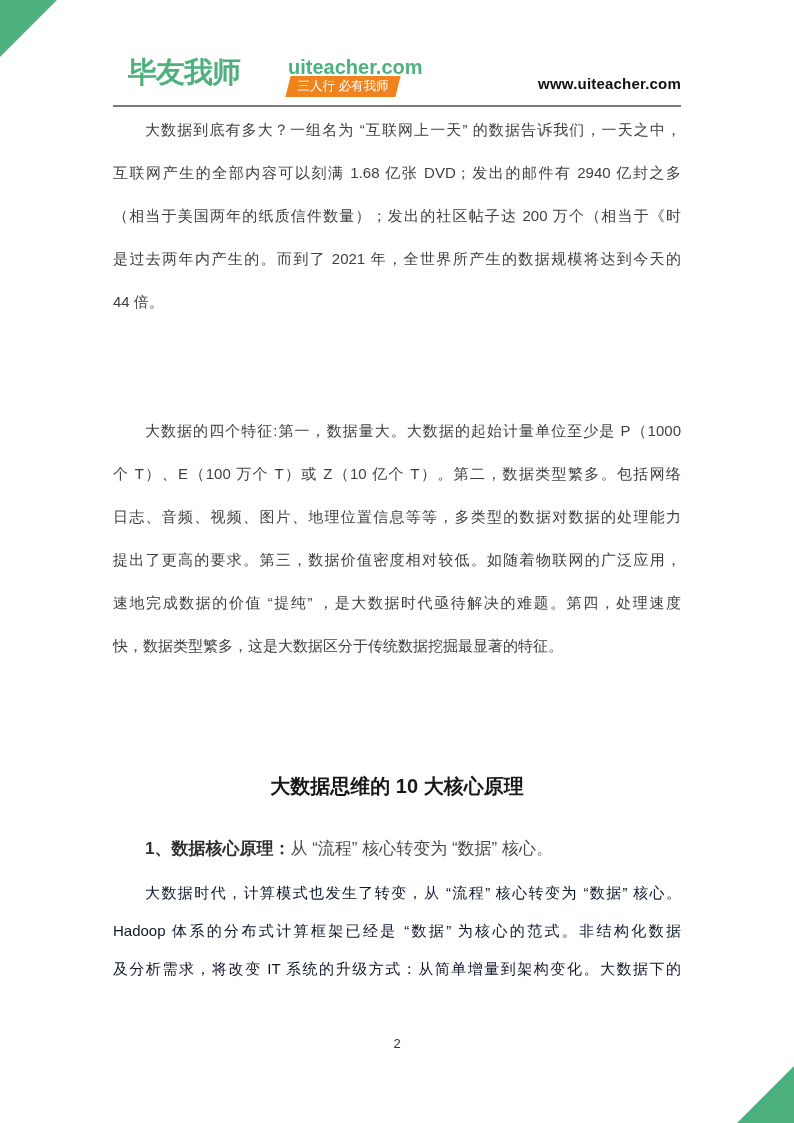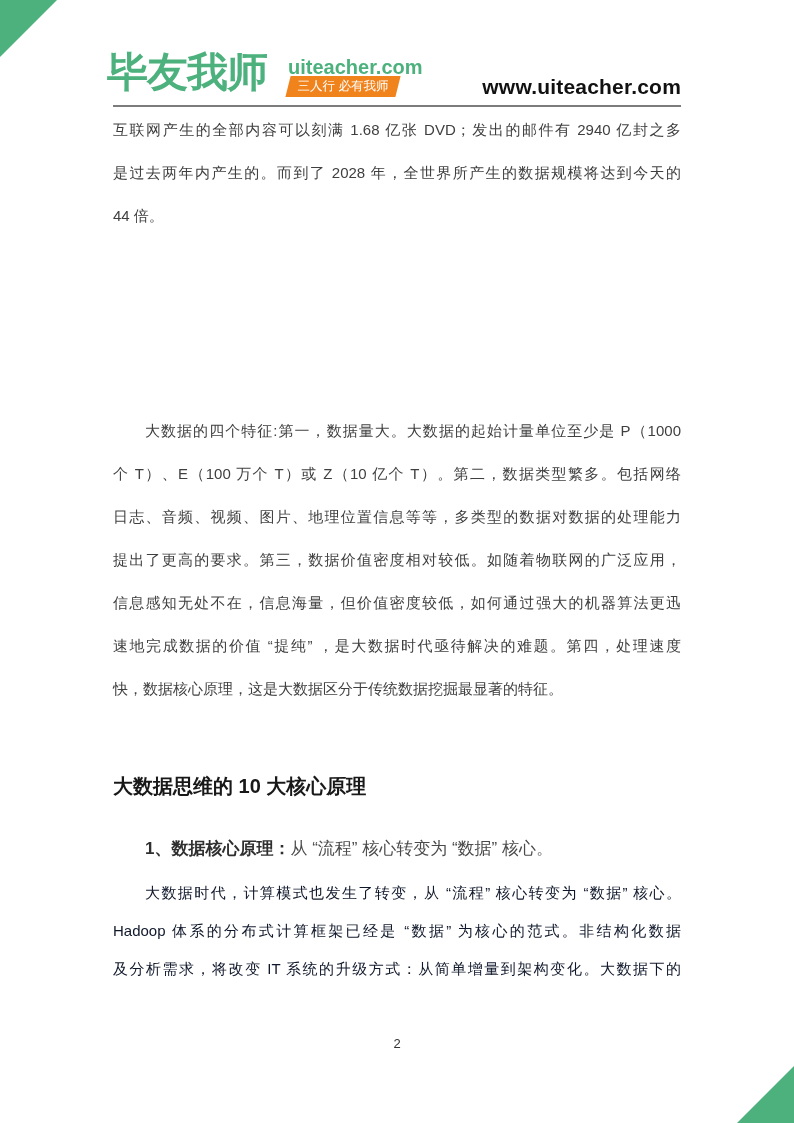--- a/index.html
+++ b/index.html
@@ -7,45 +7,45 @@
     position:relative;width:794px;height:1123px;margin:0 auto;
     background:#ffffff;overflow:hidden;
     font-family:"Liberation Sans","DejaVu Sans",sans-serif;
   }
   
   .tri-tl{position:absolute;top:0;left:0;width:0;height:0;
     border-top:57px solid var(--green);border-right:57px solid transparent;}
   .tri-br{position:absolute;bottom:0;right:0;width:0;height:0;
     border-bottom:57px solid var(--green);border-left:57px solid transparent;}
   
-  .brand{position:absolute;left:107px;top:46px;font-size:41px;font-weight:bold;
+  .brand{position:absolute;left:128px;top:46px;font-size:29px;font-weight:bold;
     color:var(--green);letter-spacing:-1px;line-height:52px;white-space:nowrap;}
   .domain{position:absolute;left:288px;top:56px;font-size:20px;font-weight:600;
     color:var(--green);white-space:nowrap;}
   .badge{position:absolute;left:288px;top:76px;width:110px;height:21px;}
   .badge .bg{position:absolute;inset:0;background:var(--orange);transform:skewX(-14deg);}
   .badge .txt{position:absolute;inset:0;color:#ffffff;font-size:12.5px;line-height:21px;
     text-align:center;white-space:nowrap;}
   .site{position:absolute;left:113px;top:75px;width:568px;text-align:right;
-    font-size:21px;font-weight:bold;color:#111111;letter-spacing:.2px;}
+    font-size:15px;font-weight:bold;color:#111111;letter-spacing:.2px;}
   .rule{position:absolute;left:113px;top:105px;width:568px;height:2px;background:#7c7c7c;}
   
   .para{position:absolute;left:113px;width:568px;color:#3f3f3f;font-size:15px;}
   .p1{top:108px;}
   .p2{top:409px;}
   .p3{top:874px;line-height:38px;color:#0f172a;}
   .tline{line-height:43px;white-space:nowrap;}
   .p3 .tline{line-height:38px;}
   .tline.just{white-space:normal;text-align:justify;text-align-last:justify;
     overflow:hidden;height:inherit;}
   .p1 .tline.just,.p2 .tline.just{height:43px;}
   .p3 .tline.just{height:38px;}
   .tline.indent{text-indent:32px;}
   .heading{position:absolute;left:113px;top:768px;margin:0;width:568px;
-    font-size:20px;font-weight:bold;color:#181818;line-height:36px;white-space:nowrap;}
+    font-size:20px;font-weight:bold;color:#181818;line-height:36px;white-space:nowrap;text-align:center;}
   .item{position:absolute;left:113px;top:836px;width:568px;font-size:17px;
     line-height:26px;color:#4a4a4a;text-indent:32px;white-space:nowrap;}
   .item b{color:#2f2f2f;}
   .pagenum{position:absolute;left:0;top:1036px;width:794px;text-align:center;
     font-size:13px;color:#333333;}
 </style>
 </head>
 <body>
 
 <div class="page" style="--green: #4CB17D; --orange: #F1831D;">
@@ -56,33 +56,34 @@
   <div class="brand">毕友我师</div>
   <div class="domain">uiteacher.com</div>
   <div class="badge">
     <div class="bg"></div>
     <div class="txt">三人行 必有我师</div>
   </div>
   <div class="site">www.uiteacher.com</div>
   <div class="rule"></div>
 
   <div class="para p1">
+      <div class="tline just indent">大数据到底有多大？一组名为 “互联网上一天” 的数据告诉我们，一天之中，</div>
       <div class="tline just">互联网产生的全部内容可以刻满 1.68 亿张 DVD；发出的邮件有 2940 亿封之多</div>
-      <div class="tline just">是过去两年内产生的。而到了 2028 年，全世界所产生的数据规模将达到今天的</div>
+      <div class="tline just">（相当于美国两年的纸质信件数量）；发出的社区帖子达 200 万个（相当于《时</div>
+      <div class="tline just">是过去两年内产生的。而到了 2021 年，全世界所产生的数据规模将达到今天的</div>
       <div class="tline">44 倍。</div>
     </div>
 
   <div class="para p2">
       <div class="tline just indent">大数据的四个特征:第一，数据量大。大数据的起始计量单位至少是 P（1000</div>
       <div class="tline just">个 T）、E（100 万个 T）或 Z（10 亿个 T）。第二，数据类型繁多。包括网络</div>
       <div class="tline just">日志、音频、视频、图片、地理位置信息等等，多类型的数据对数据的处理能力</div>
       <div class="tline just">提出了更高的要求。第三，数据价值密度相对较低。如随着物联网的广泛应用，</div>
-      <div class="tline just">信息感知无处不在，信息海量，但价值密度较低，如何通过强大的机器算法更迅</div>
       <div class="tline just">速地完成数据的价值 “提纯” ，是大数据时代亟待解决的难题。第四，处理速度</div>
-      <div class="tline">快，数据核心原理，这是大数据区分于传统数据挖掘最显著的特征。</div>
+      <div class="tline">快，数据类型繁多，这是大数据区分于传统数据挖掘最显著的特征。</div>
     </div>
 
   <h1 class="heading">大数据思维的 10 大核心原理</h1>
 
   <div class="item">
     <b>1、数据核心原理：</b><span>从 “流程” 核心转变为 “数据” 核心。</span>
   </div>
 
   <div class="para p3">
       <div class="tline just indent">大数据时代，计算模式也发生了转变，从 “流程” 核心转变为 “数据” 核心。</div>

